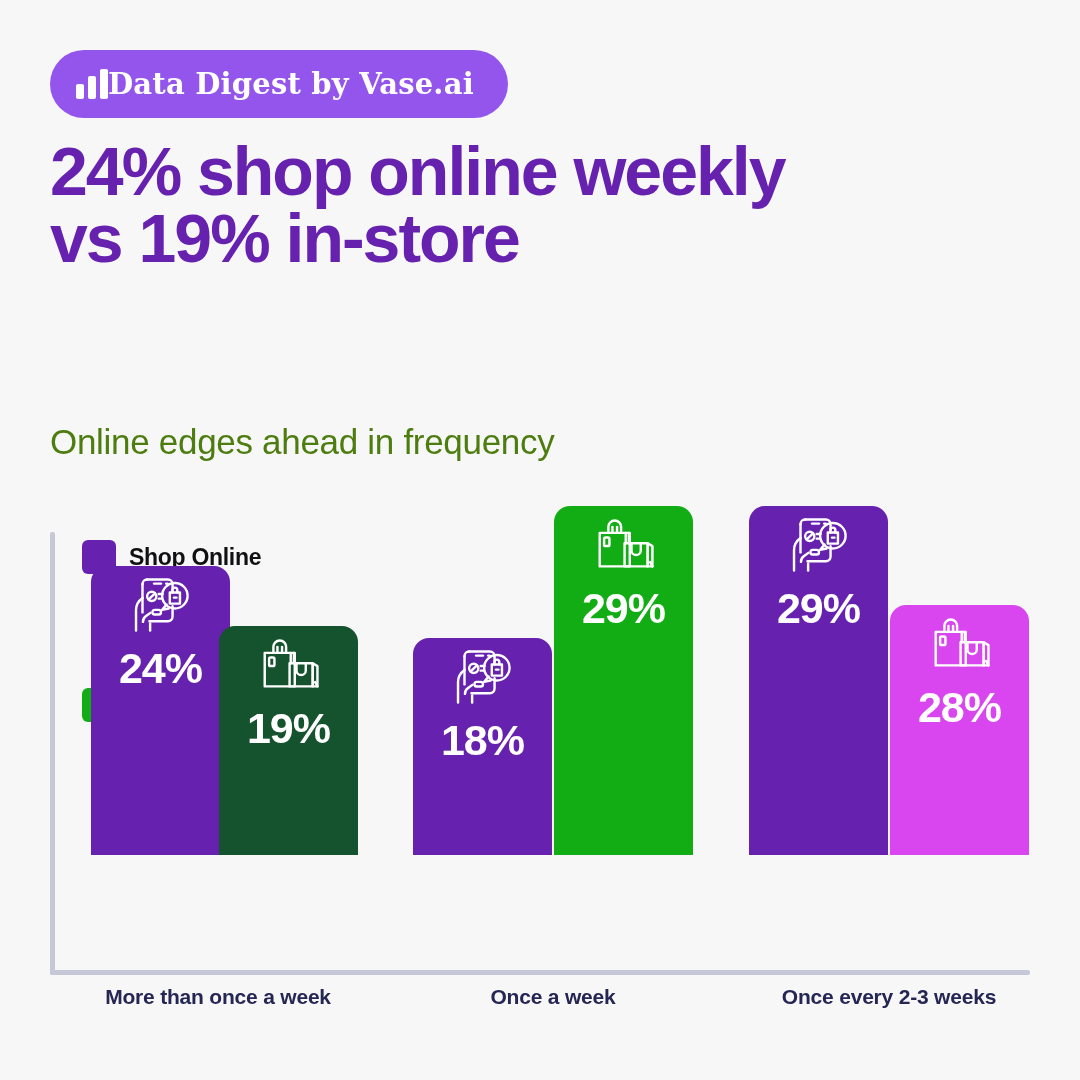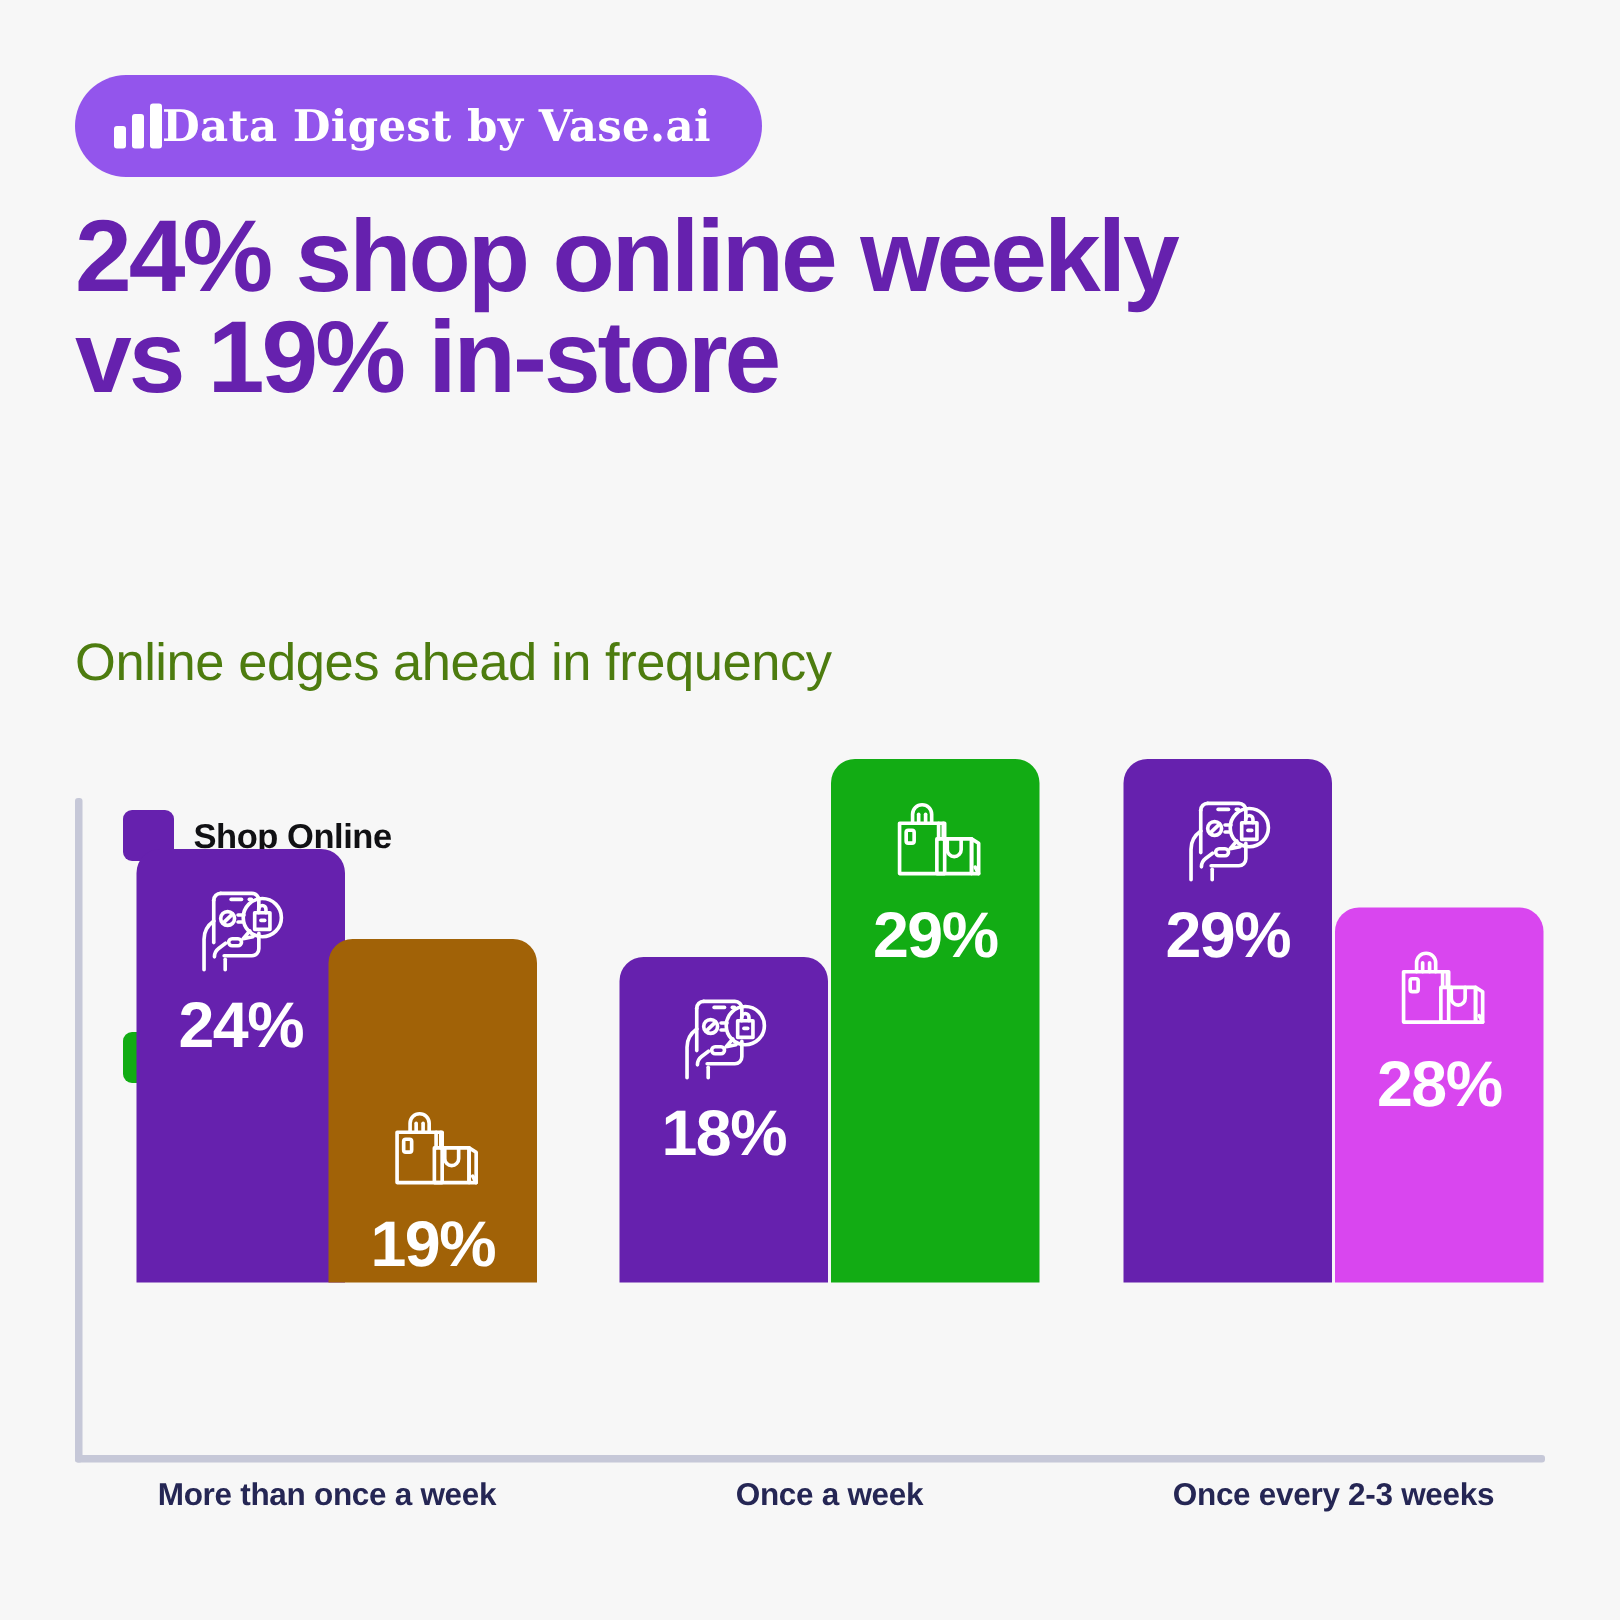--- a/index.html
+++ b/index.html
@@ -59,21 +59,21 @@
 
   .plot {
     position:absolute; left:5px; right:0; bottom:62px; height:385px;
     display:flex; align-items:flex-end;
   }
   .group { display:flex; align-items:flex-end; justify-content:flex-start; }
   .bar {
     position:relative; width:139px;
     border-radius:16px 16px 0 0;
     display:flex; flex-direction:column; align-items:center;
-    padding-top:18px;
+    padding-top:2px;
   }
   .bar .icon { width:74px; height:74px; }
   .bar .icon svg { width:100%; height:100%; display:block; }
   .bar .value {
     color:#FFFFFF; font-size:43px; font-weight:bold;
     letter-spacing:-1px; margin-top:2px;
   }
 
   .cats {
     position:absolute; left:5px; right:0; bottom:0; height:56px;
@@ -137,21 +137,21 @@
   <path d="M43.2 25.6h2.2"></path>
   <rect x="24.6" y="36.2" width="7.4" height="4" rx="2"></rect>
   <path d="M16 26c-3.6 2.6-5.6 6.2-5.6 10.4V54"></path>
   <path d="M16.4 46.6c0-2 .8-3.6 2.4-4.8l4-3"></path>
   <path d="M22.6 54v-6"></path>
   <path d="M16 26v12.4"></path>
 </svg>
 </span>
           <span class="value">24%</span>
         </div>
-        <div class="bar" style="position: absolute; bottom: 0px; left: 141px; height: 229px; background: #a16207; justify-content: flex-end;">
+        <div class="bar" style="position: absolute; bottom: 0px; left: 141px; height: 229px; background: #14532d;">
           <span class="icon">
 <svg viewBox="0 0 64 64" fill="none" stroke="#FFFFFF" stroke-width="2.1" stroke-linecap="round" stroke-linejoin="round">
   <path d="M11 21.5h26v29H11z"></path>
   <path d="M18.5 21.5v-5.2a5.5 5.5 0 0 1 11 0v5.2"></path>
   <path d="M22 21.5v-5.2"></path>
   <path d="M26 21.5v-5.2"></path>
   <rect x="14.8" y="25.5" width="4.6" height="7.4" rx="1.2"></rect>
   <path d="M32.5 30.5h20v20h-20z"></path>
   <path d="M52.5 30.5 56.6 33v17.5h-4.1z"></path>
   <path d="M38.5 30.5v6.2a4 4 0 0 0 8 0v-6.2"></path>

